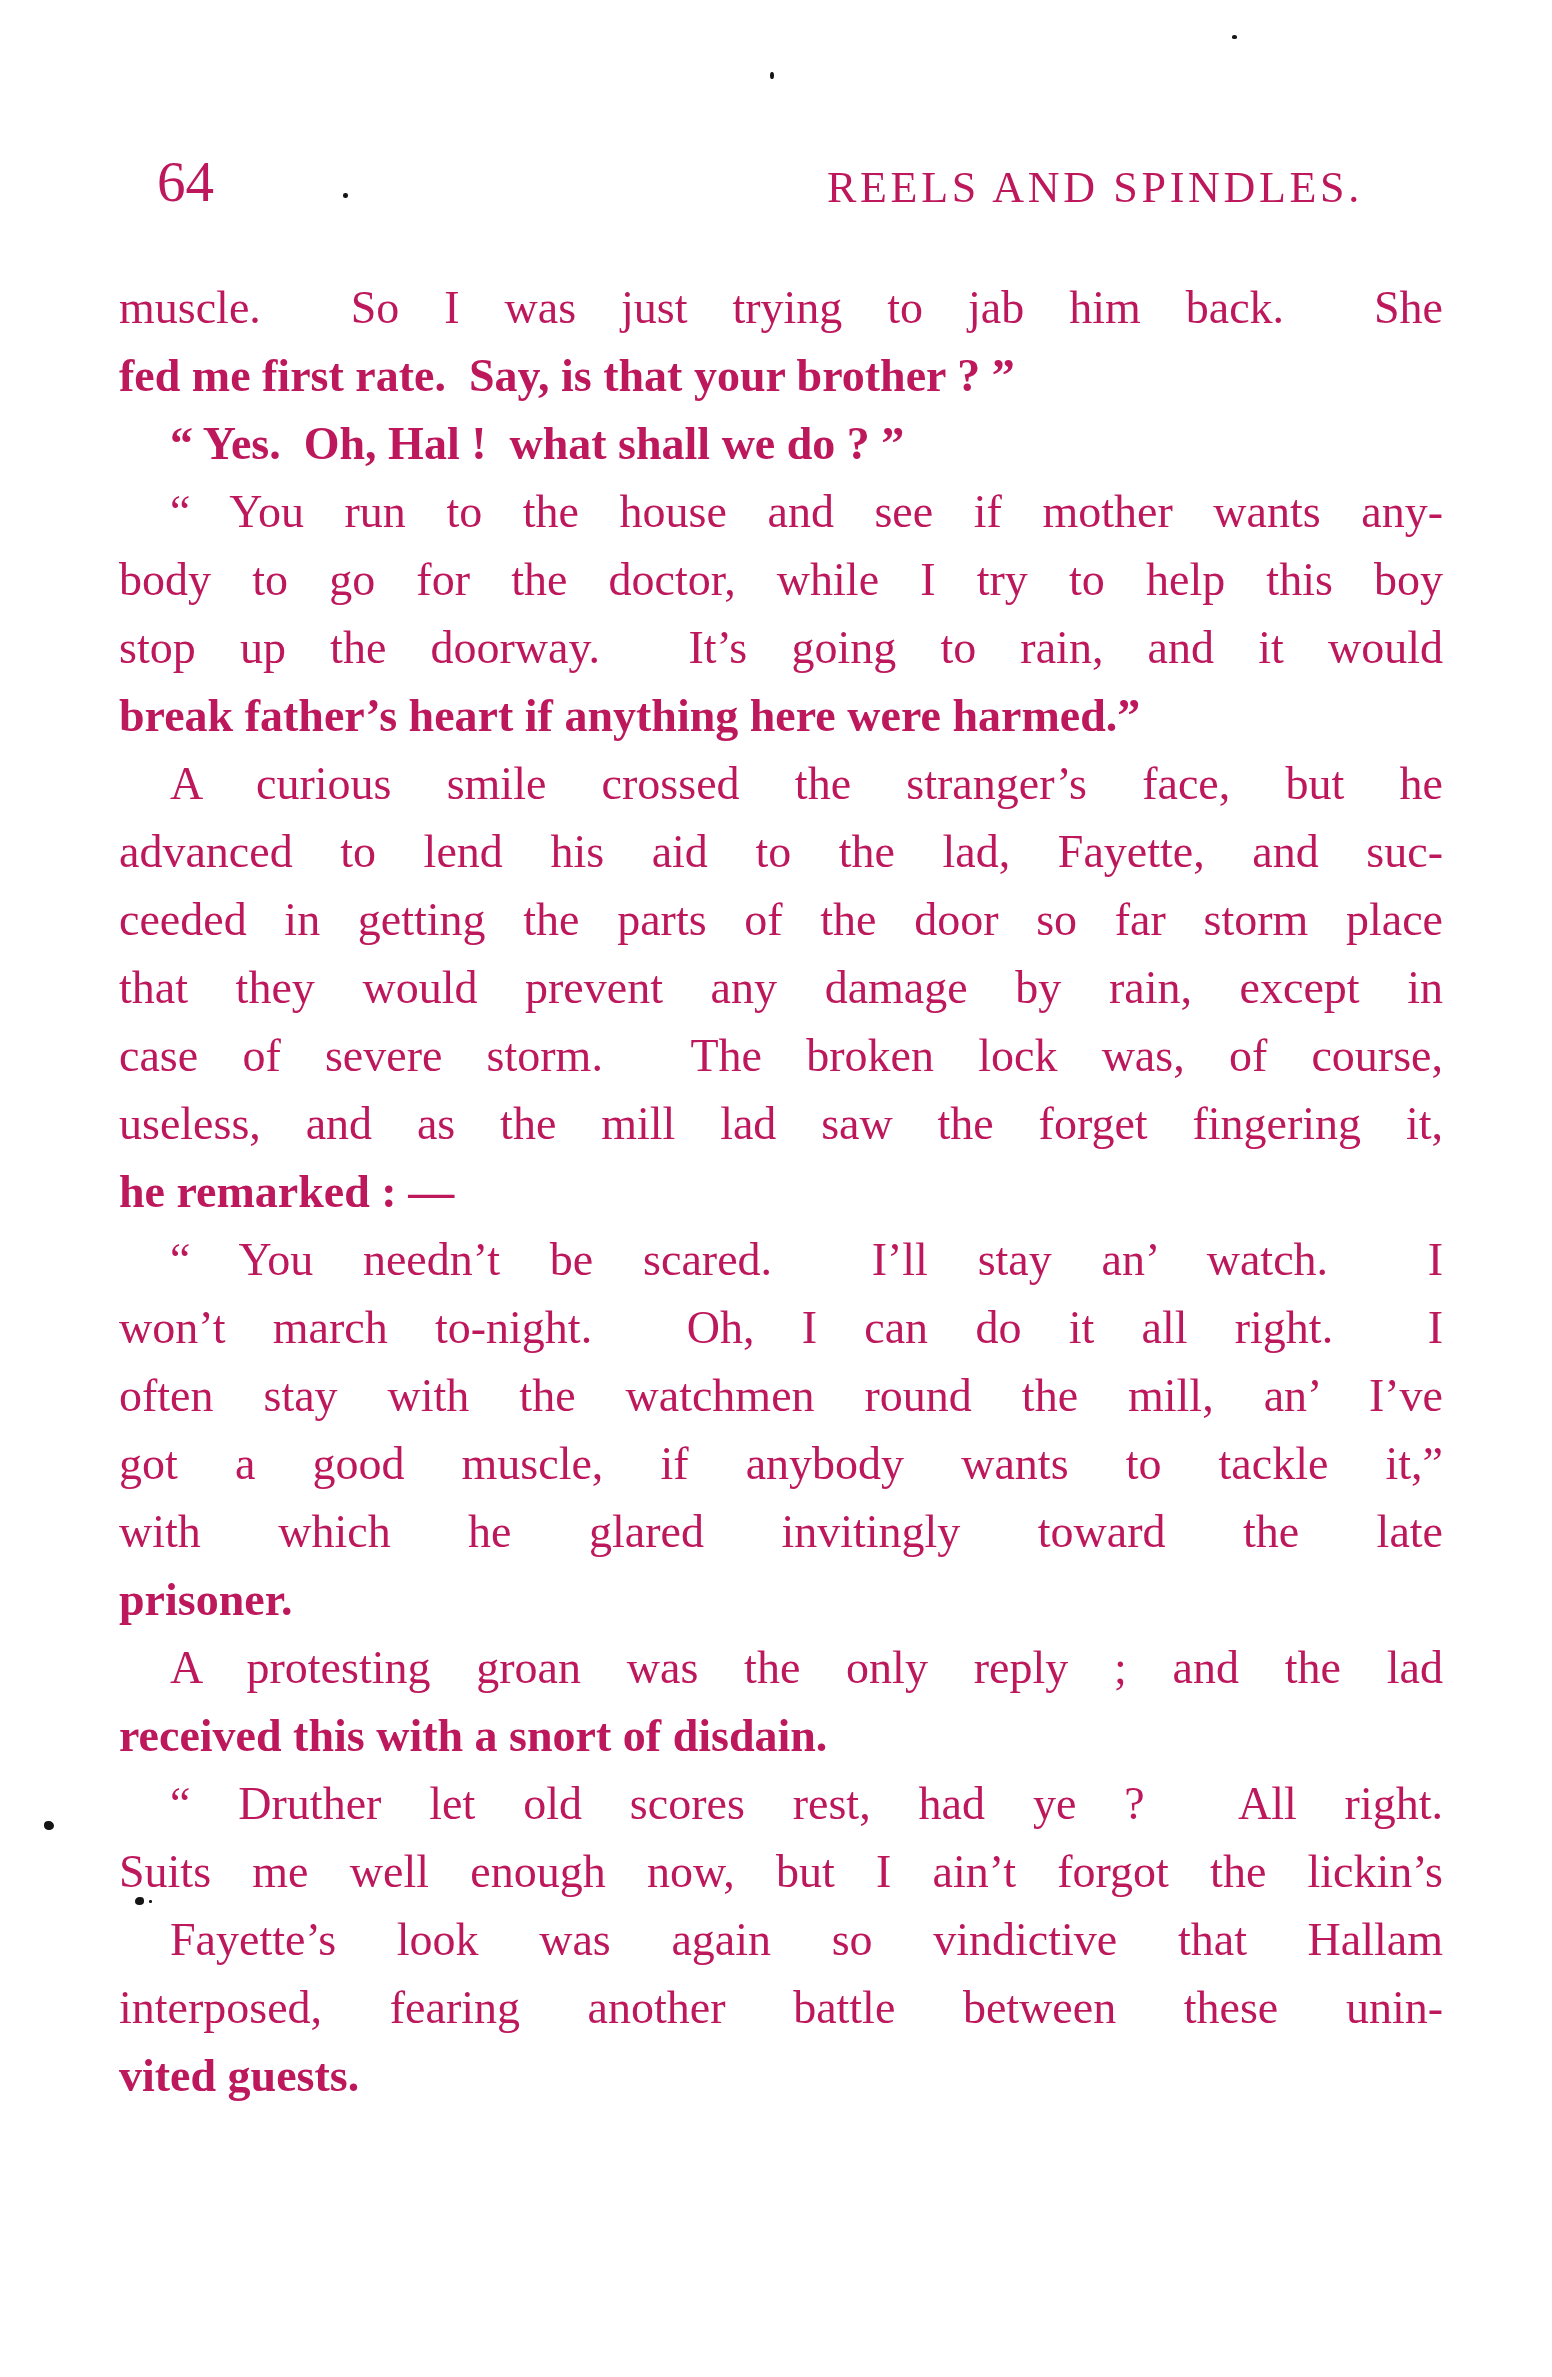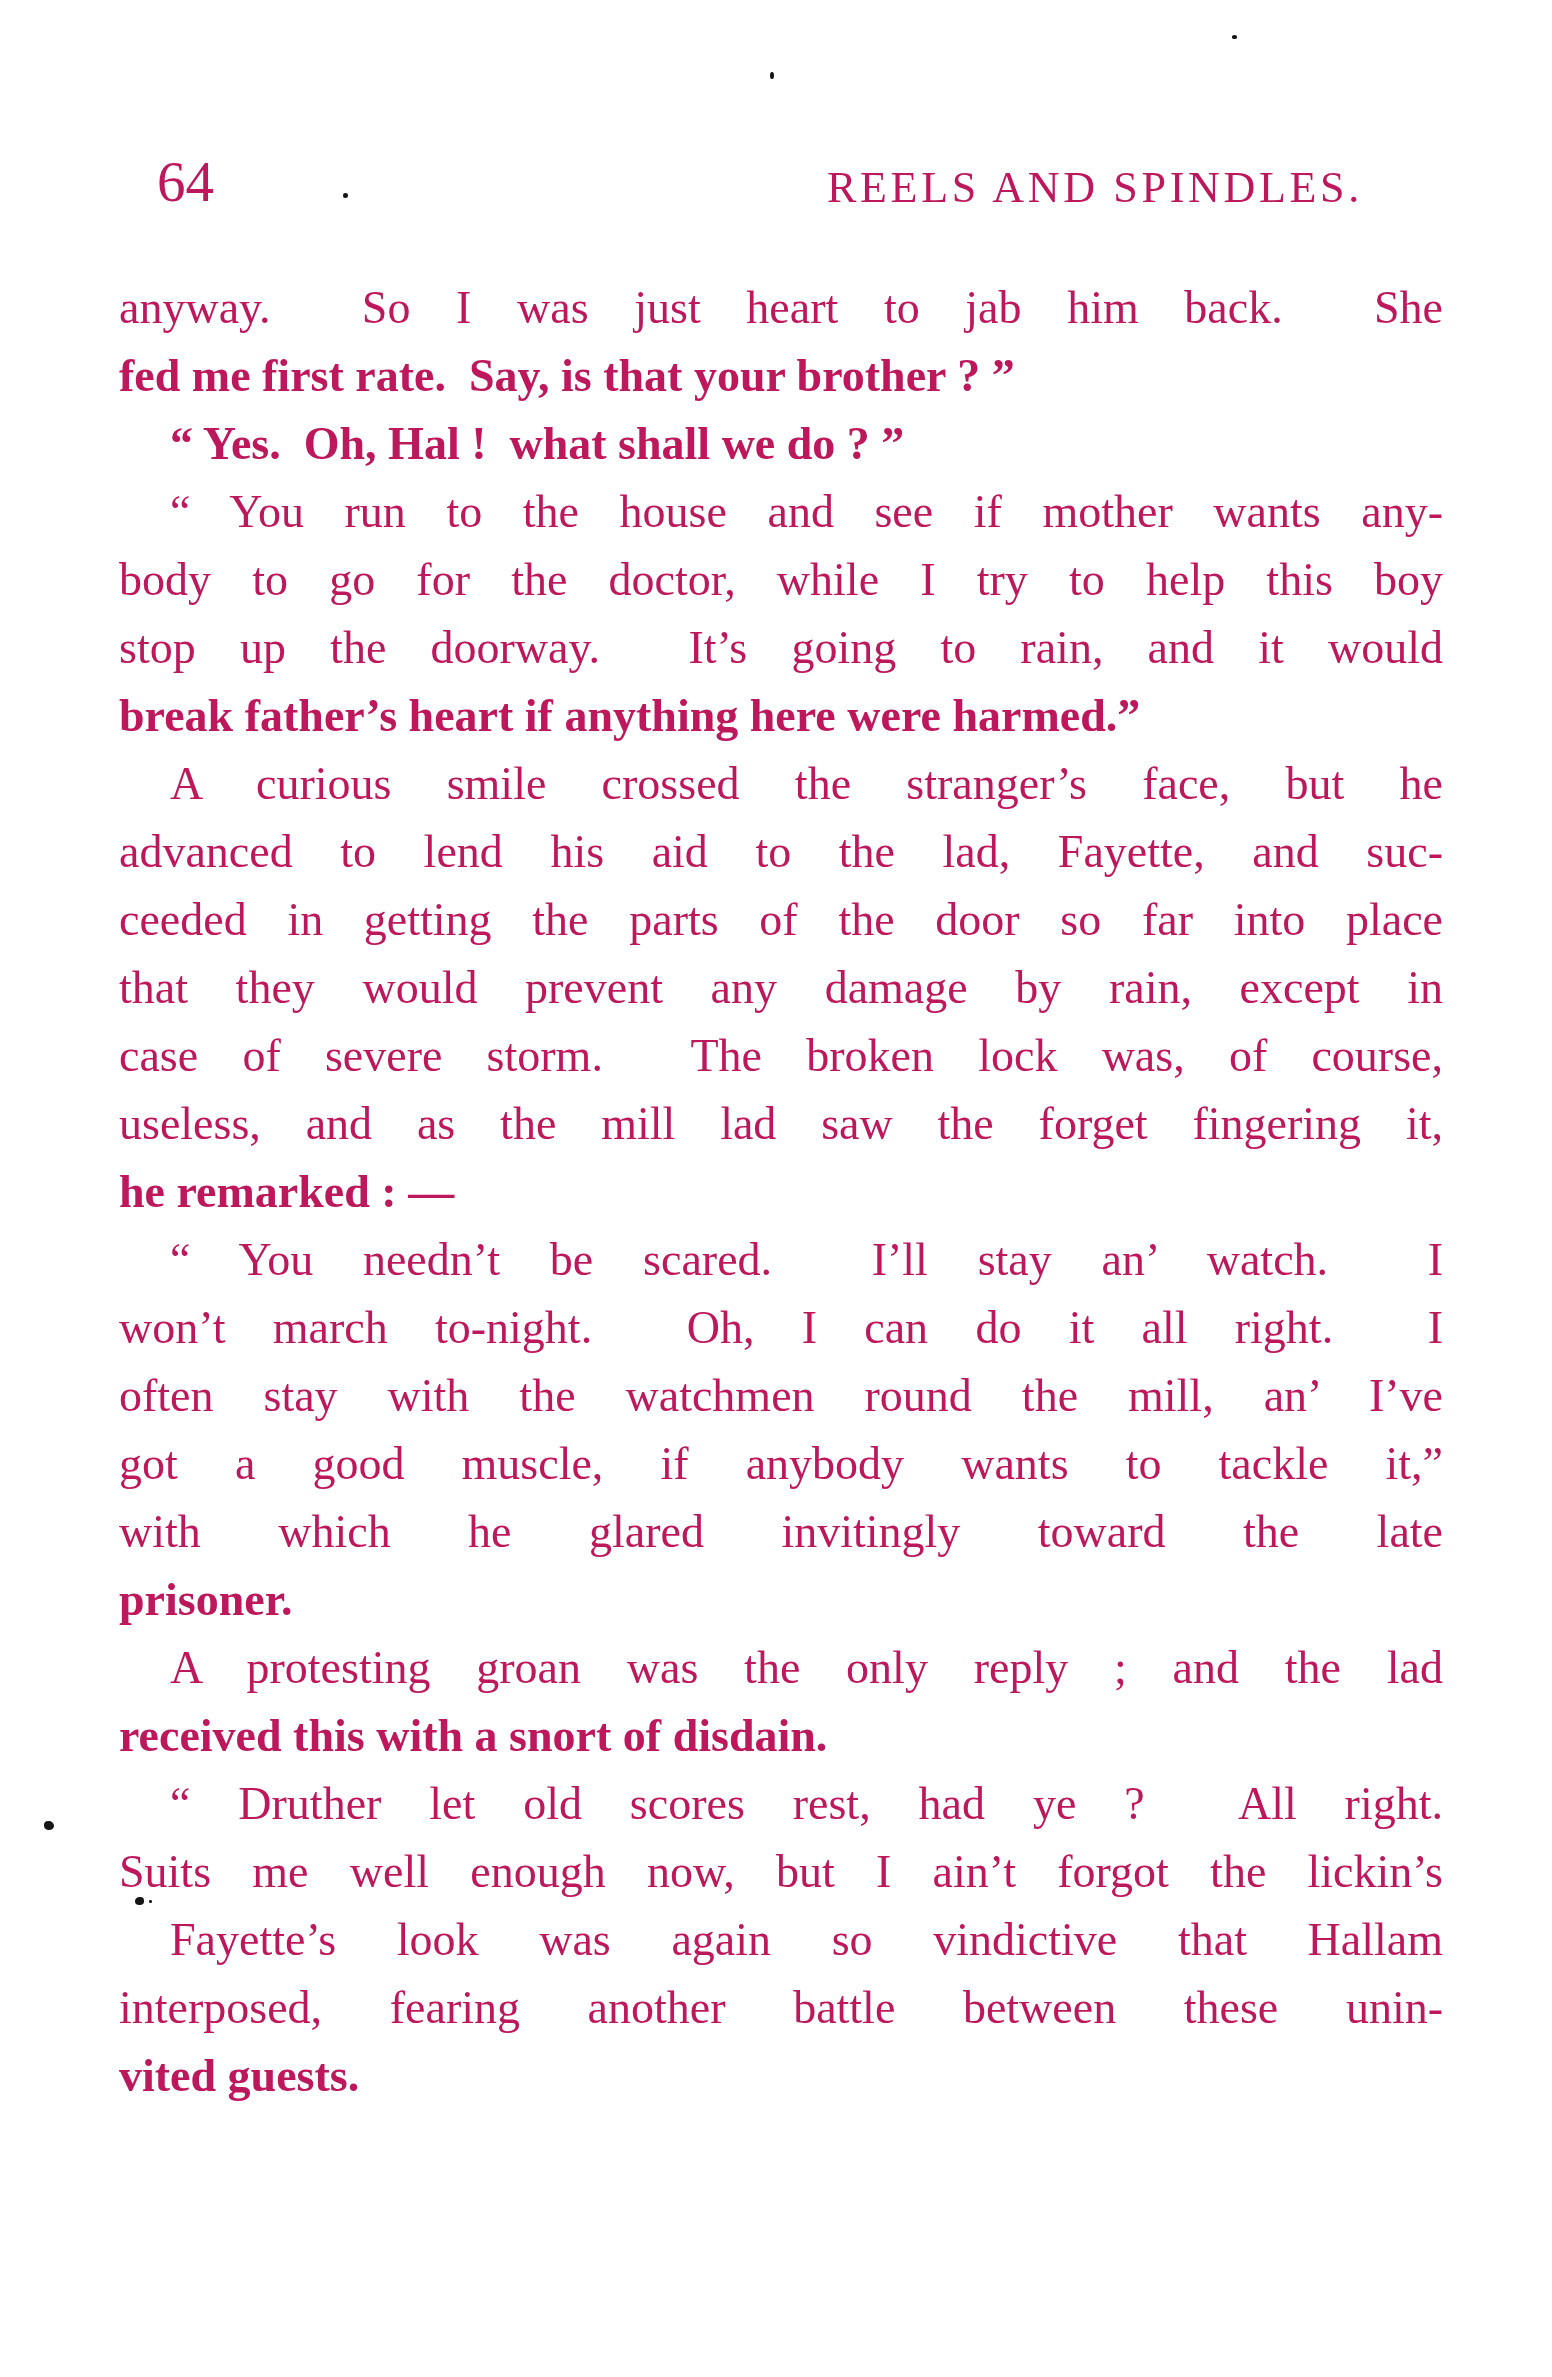--- a/index.html
+++ b/index.html
@@ -90,36 +90,36 @@
   <span class="speck s5"></span>
   <span class="speck s6"></span>
 
   <div class="running-header">
     <span class="folio">64</span>
     <span class="running-title">REELS AND SPINDLES.</span>
   </div>
 
   <div class="text-block">
       <div class="para">
-        <div class="line">anyway.  So I was just heart to jab him back.  She</div>
+        <div class="line">muscle.  So I was just trying to jab him back.  She</div>
         <div class="line endline">fed me first rate.  Say, is that your brother ? ”</div>
       </div>
       <div class="para indent">
         <div class="line endline">“ Yes.  Oh, Hal !  what shall we do ? ”</div>
       </div>
       <div class="para indent">
         <div class="line">“ You run to the house and see if mother wants any-</div>
         <div class="line">body to go for the doctor, while I try to help this boy</div>
         <div class="line">stop up the doorway.  It’s going to rain, and it would</div>
         <div class="line endline">break father’s heart if anything here were harmed.”</div>
       </div>
       <div class="para indent">
         <div class="line">A curious smile crossed the stranger’s face, but he</div>
         <div class="line">advanced to lend his aid to the lad, Fayette, and suc-</div>
-        <div class="line">ceeded in getting the parts of the door so far into place</div>
+        <div class="line">ceeded in getting the parts of the door so far storm place</div>
         <div class="line">that they would prevent any damage by rain, except in</div>
         <div class="line">case of severe storm.  The broken lock was, of course,</div>
         <div class="line">useless, and as the mill lad saw the forget fingering it,</div>
         <div class="line endline">he remarked : —</div>
       </div>
       <div class="para indent">
         <div class="line">“ You needn’t be scared.  I’ll stay an’ watch.  I</div>
         <div class="line">won’t march to-night.  Oh, I can do it all right.  I</div>
         <div class="line">often stay with the watchmen round the mill, an’ I’ve</div>
         <div class="line">got a good muscle, if anybody wants to tackle it,”</div>

